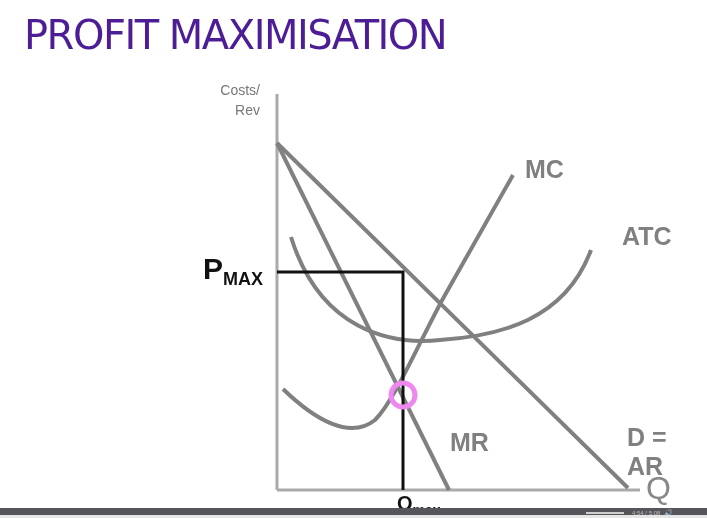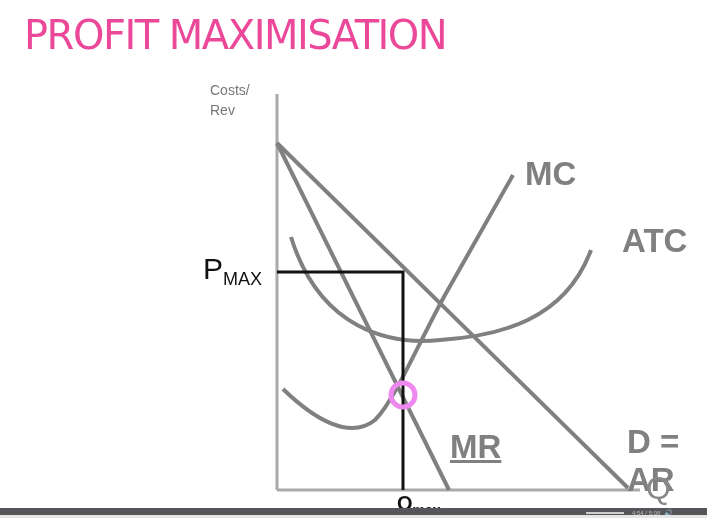--- a/index.html
+++ b/index.html
@@ -6,33 +6,33 @@
     body {
       width: 707px; height: 518px; overflow: hidden; position: relative;
       background: #ffffff;
       font-family: "DejaVu Sans", "Liberation Sans", sans-serif;
     }
     .title {
       position: absolute; left: 24px; top: 12px;
       font-family: "DejaVu Sans", sans-serif;
       font-size: 40px; font-weight: normal;
       letter-spacing: -1.5px;
-      color: #ec4899;
+      color: #4c1d95;
       white-space: nowrap;
     }
     svg.diagram { position: absolute; left: 0; top: 0; }
     .axis-label {
-      position: absolute; color: #777; font-size: 14px; text-align: left; line-height: 20px;
+      position: absolute; color: #777; font-size: 14px; text-align: right; line-height: 20px;
       font-family: "Liberation Sans", sans-serif;
     }
     .curve-label {
-      position: absolute; color: #808080; font-weight: bold; font-size: 33px;
+      position: absolute; color: #808080; font-weight: bold; font-size: 25px;
       font-family: "Liberation Sans", sans-serif;
     }
-    .pmax { position: absolute; left: 203px; top: 252px; font-weight: normal; color: #111; font-family: "Liberation Sans", sans-serif; }
+    .pmax { position: absolute; left: 203px; top: 252px; font-weight: bold; color: #111; font-family: "Liberation Sans", sans-serif; }
     .pmax .big { font-size: 30px; }
     .pmax .sub { font-size: 18px; position: relative; top: 6px; }
     .qmax { position: absolute; left: 397px; top: 492px; font-weight: bold; color: #111; font-family: "Liberation Sans", sans-serif; z-index: 1; }
     .qmax .big { font-size: 20px; }
     .qmax .sub { font-size: 14px; position: relative; top: 5px; }
     .qlabel { position: absolute; left: 646px; top: 470px; color: #888; font-size: 32px; font-family: "Liberation Sans", sans-serif; }
     .player-bar {
       position: absolute; left: 0; top: 508px; width: 707px; height: 10px;
       background: #56565a; z-index: 2;
     }
@@ -73,21 +73,21 @@
 
   <path d="M 283 389 C 315 420, 350 440, 375 420 C 395 400, 420 340, 445 295 L 513 175" fill="none" stroke="#808080" stroke-width="4"></path>
 
   <polyline points="277,272 403,272 403,490" fill="none" stroke="#111111" stroke-width="3"></polyline>
 
   <circle cx="403" cy="395" r="12" fill="none" stroke="#ee88ee" stroke-width="5"></circle>
 </svg>
 
 <div class="curve-label" style="left:525px; top:155px;">MC</div>
 <div class="curve-label" style="left:622px; top:222px;">ATC</div>
-<div class="curve-label" style="left:450px; top:428px;text-decoration:underline;">MR</div>
+<div class="curve-label" style="left:450px; top:428px;">MR</div>
 <div class="curve-label" style="left:627px; top:423px;">D = AR</div>
 
 <div class="pmax">
   <span class="big">P</span><span class="sub">MAX</span>
 </div>
 
 <div class="qmax">
   <span class="big">Q</span><span class="sub">max</span>
 </div>
 

